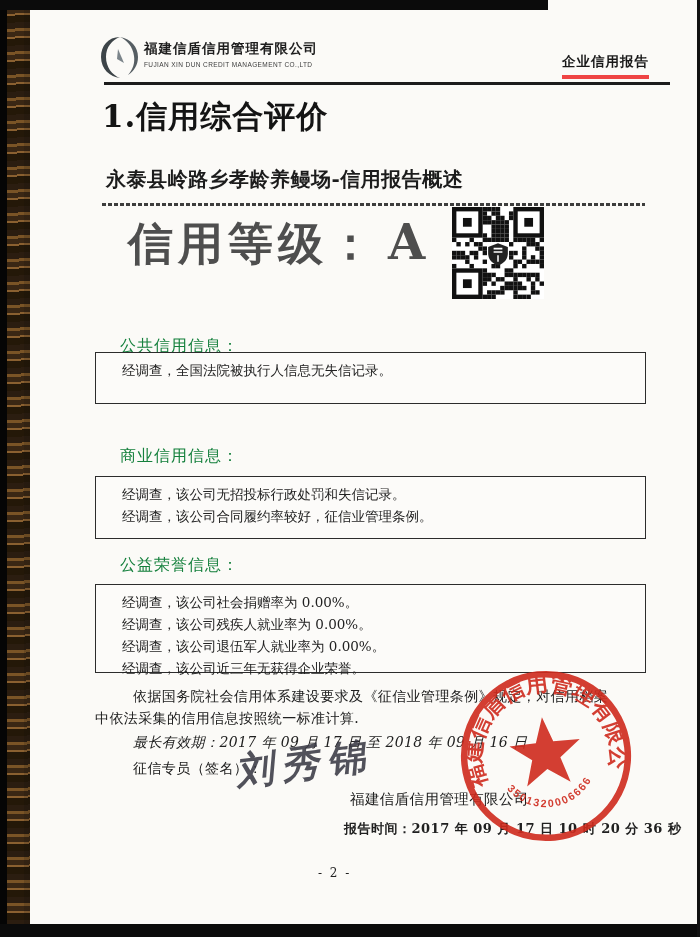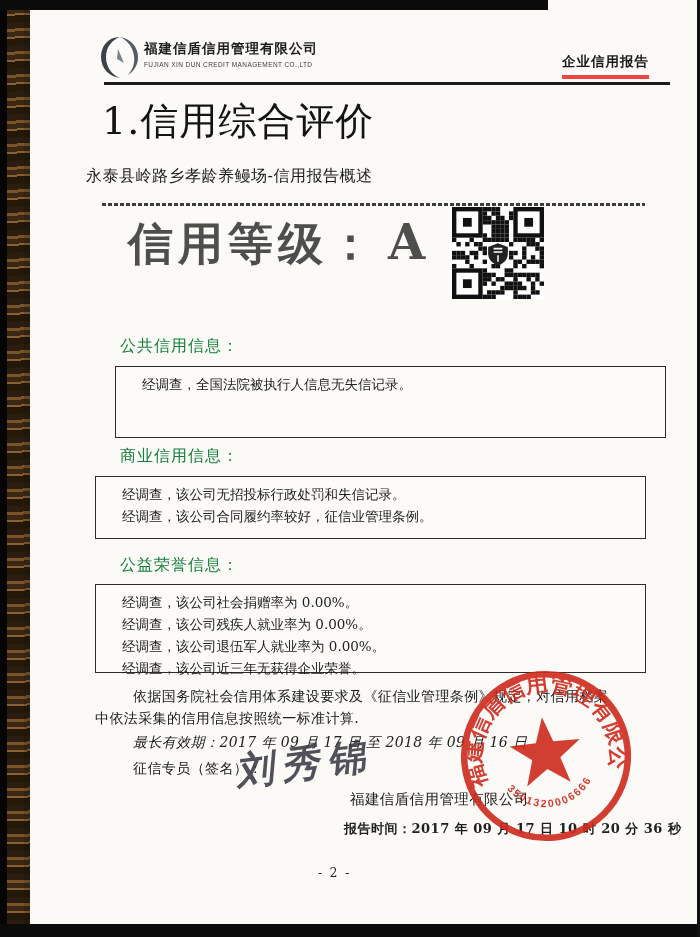--- a/index.html
+++ b/index.html
@@ -16,35 +16,35 @@
   
   .logo{position:absolute;left:98px;top:35px;}
   .co{position:absolute;left:144px;top:40px;}
   .co-cn{font-size:13.5px;font-weight:bold;letter-spacing:1px;color:#1d1d1d;}
   .co-en{font-size:6.5px;margin-top:3px;letter-spacing:.4px;color:#3c3c3c;
          font-family:"Liberation Sans","DejaVu Sans",sans-serif;}
   .report-type{position:absolute;left:562px;top:53px;font-size:13.5px;font-weight:bold;
          letter-spacing:1px;color:#181818;border-bottom:4px solid #ef4444;padding-bottom:4px;}
   .header-rule{position:absolute;left:104px;top:82px;width:566px;height:2.5px;background:#1c1c1c;}
   
-  .title{position:absolute;left:102px;top:96px;font-size:38px;font-weight:normal;color:#141414;letter-spacing:1px;}
-  .subject{position:absolute;left:86px;top:166px;font-size:16px;font-weight:normal;color:#1c1c1c;letter-spacing:.5px;}
+  .title{position:absolute;left:102px;top:96px;font-size:31px;font-weight:bold;color:#141414;letter-spacing:1px;}
+  .subject{position:absolute;left:106px;top:166px;font-size:20px;font-weight:bold;color:#1c1c1c;letter-spacing:.5px;}
   .divider{position:absolute;left:102px;top:203px;width:543px;height:3px;
       background-image:repeating-linear-gradient(90deg,#3d3d3d 0 4px,transparent 4px 6px);}
   
   .rating{position:absolute;left:128px;top:214px;color:#4e4e4e;}
   .rating-label{font-size:45px;font-weight:bold;letter-spacing:5px;margin-top:12px;}
   .rating-grade{font-size:48px;font-weight:bold;margin-left:10px;}
   .qr{position:absolute;left:452px;top:207px;width:92px;height:92px;}
   
   .sec-heading{position:absolute;left:99px;font-size:16px;color:#15803d;letter-spacing:1px;margin-left:21px;}
   .sec-box{position:absolute;left:95px;width:551px;border:1.5px solid #2c2c2c;background:#fcfbf9;
       box-sizing:border-box;padding:7px 10px 0 26px;}
   .sec-box div{font-size:13.5px;line-height:1.62;color:#222;}
-  #h1{top:336px;} #b1{top:366px;height:72px;margin-left:20px;}
+  #h1{top:336px;} #b1{top:352px;height:52px;}
   #h2{top:446px;} #b2{top:476px;height:63px;}
   #h3{top:555px;} #b3{top:584px;height:89px;}
   
   .f-line{position:absolute;font-size:14px;color:#202020;letter-spacing:.4px;}
   #policy1{left:133px;top:688px;}
   #policy2{left:95px;top:710px;}
   #validity{left:133px;top:734px;font-style:italic;}
   #signer{left:133px;top:760px;}
   .signature{position:absolute;left:238px;top:738px;font-size:38px;color:#34343f;
       transform:rotate(-7deg) skewX(-12deg);letter-spacing:8px;opacity:.85;font-weight:bold;}

